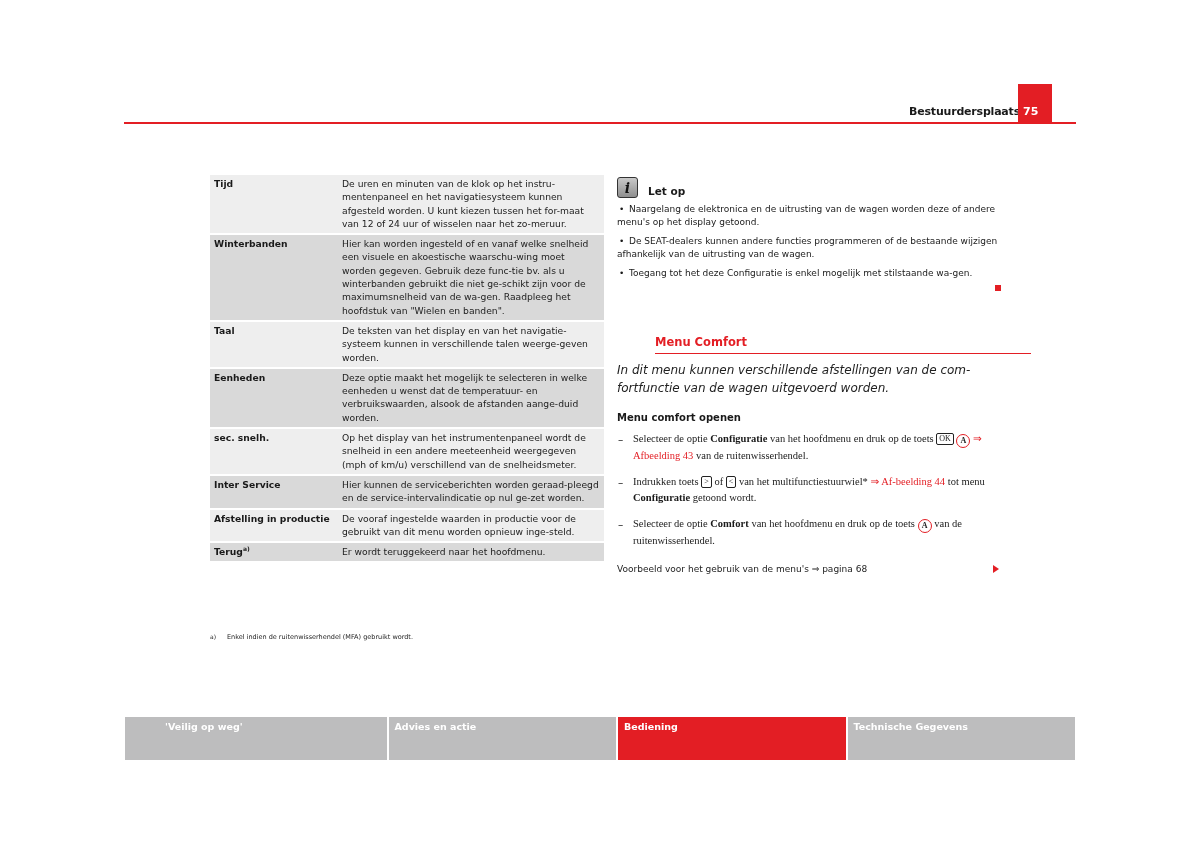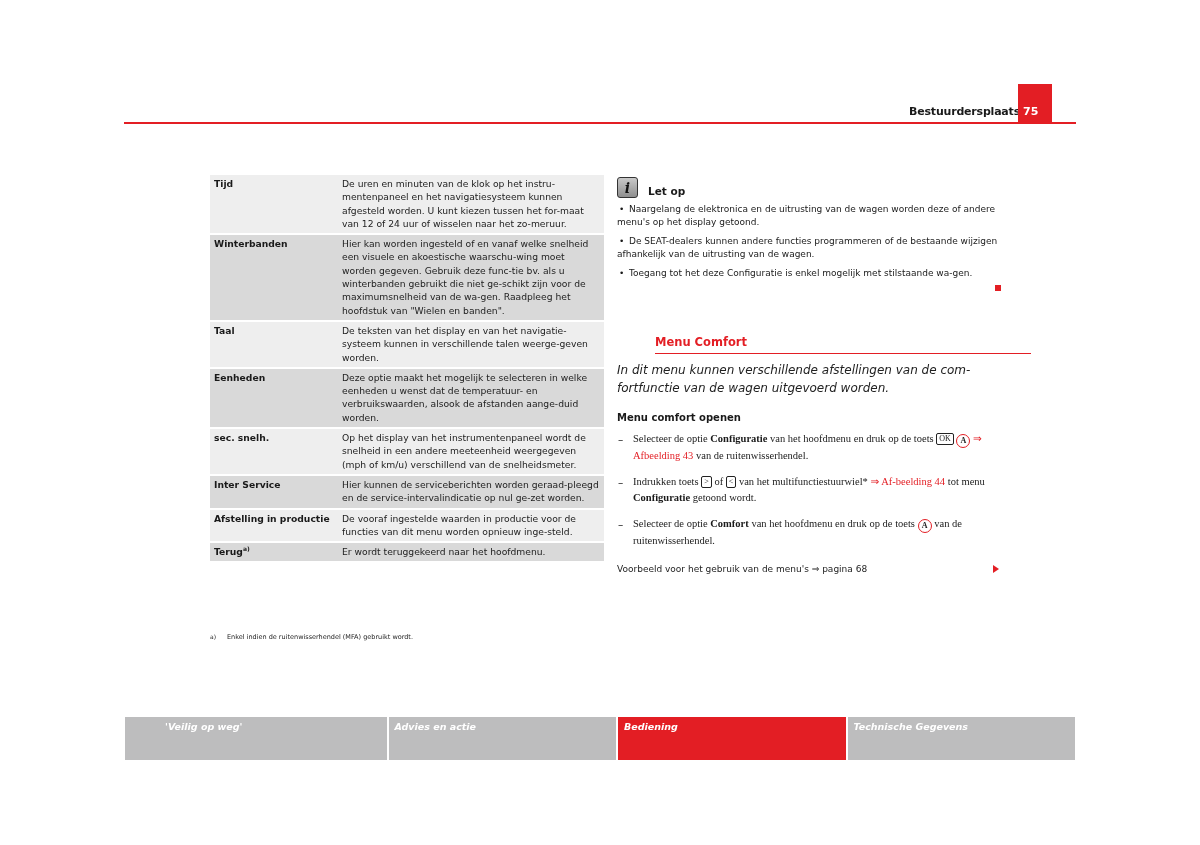--- a/index.html
+++ b/index.html
@@ -40,21 +40,21 @@
   .steps .dash { width: 16px; flex: none; padding-left: 1px; }
   .steps .txt { flex: 1; font-family: Liberation Serif, serif; }
   .steps b { font-weight: bold; }
   .red { color: #e31e24; }
   .key-box { display: inline-block; border: 1px solid #222; border-radius: 2px; font-size: 8px; line-height: 10px; padding: 0 2px; vertical-align: 1px; }
   .key-circ { display: inline-block; width: 14px; height: 14px; border: 1.5px solid #e31e24; border-radius: 50%; font-size: 8px; font-weight: bold; line-height: 11px; text-align: center; color: #222; vertical-align: -1px; }
   .example { position: absolute; left: 617px; top: 564px; font-size: 9px; color: #222; }
   .next-arrow { position: absolute; left: 993px; top: 565px; width: 0; height: 0; border-left: 6px solid #e31e24; border-top: 4px solid transparent; border-bottom: 4px solid transparent; }
 
   
-  .tabs { position: absolute; left: 125px; top: 717px; width: 950px; height: 43px; display: flex; gap: 2px; font-style: italic; }
+  .tabs { position: absolute; left: 125px; top: 717px; width: 950px; height: 43px; display: flex; gap: 2px; }
   .tab { flex: 1; background: #bdbdbe; color: #fff; font-size: 9.5px; font-weight: bold; padding: 4px 6px; }
   .tab.first { padding-left: 40px; }
   .tab.active { background: #e31e24; }
 </style>
 </head>
 <body>
 
 <div class="hdr-rule"></div>
 <div class="hdr-title">Bestuurdersplaats</div>
 <div class="hdr-page">75</div>
@@ -80,21 +80,21 @@
     <tr class="light">
       <td class="k"><span>sec. snelh.</span></td>
       <td class="v">Op het display van het instrumentenpaneel wordt de snelheid in een andere meeteenheid weergegeven (mph of km/u) verschillend van de snelheidsmeter.</td>
     </tr>
     <tr class="dark">
       <td class="k"><span>Inter Service</span></td>
       <td class="v">Hier kunnen de serviceberichten worden geraad-pleegd en de service-intervalindicatie op nul ge-zet worden.</td>
     </tr>
     <tr class="light">
       <td class="k"><span>Afstelling in productie</span></td>
-      <td class="v">De vooraf ingestelde waarden in productie voor de functies van dit menu worden opnieuw inge-steld.</td>
+      <td class="v">De vooraf ingestelde waarden in productie voor de gebruikt van dit menu worden opnieuw inge-steld.</td>
     </tr>
     <tr class="dark">
       <td class="k"><span>Terug</span><sup>a)</sup></td>
       <td class="v">Er wordt teruggekeerd naar het hoofdmenu.</td>
     </tr>
   </tbody>
 </table>
 <div class="fn">
   <span class="fn-mark">a)</span><span>Enkel indien de ruitenwisserhendel (MFA) gebruikt wordt.</span>
 </div>

